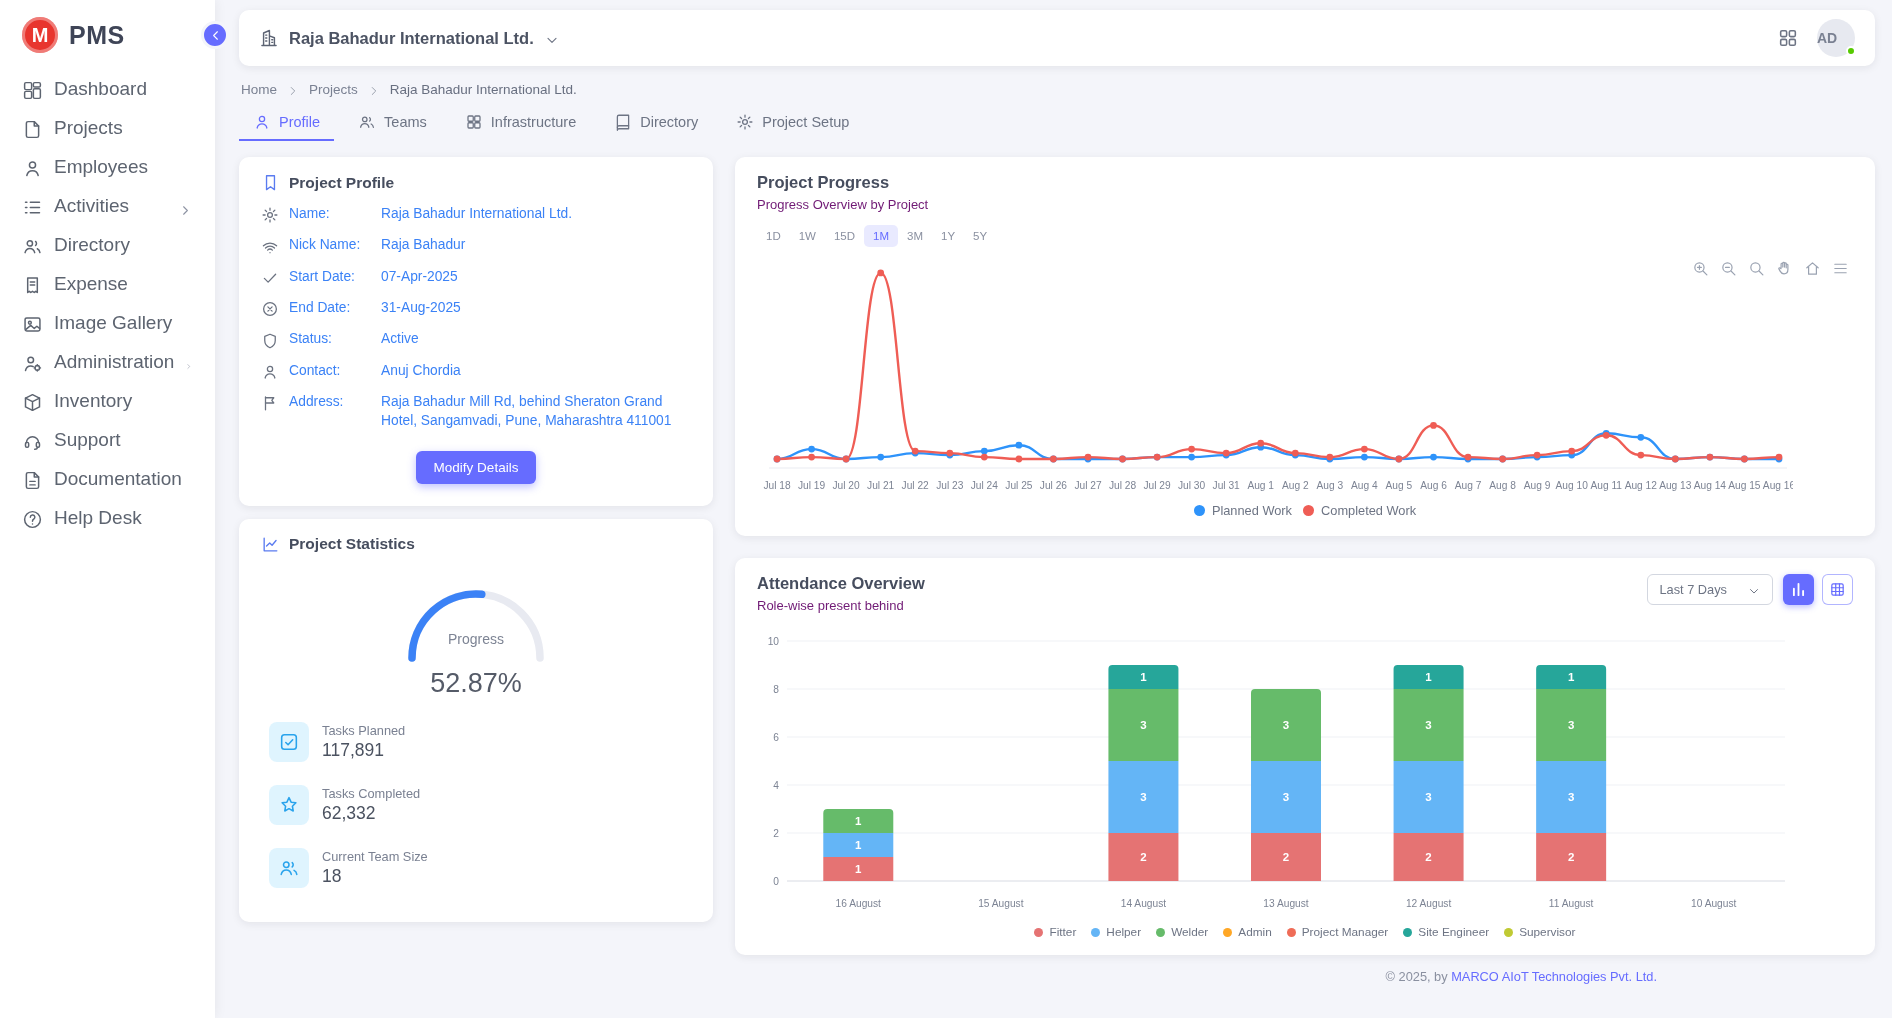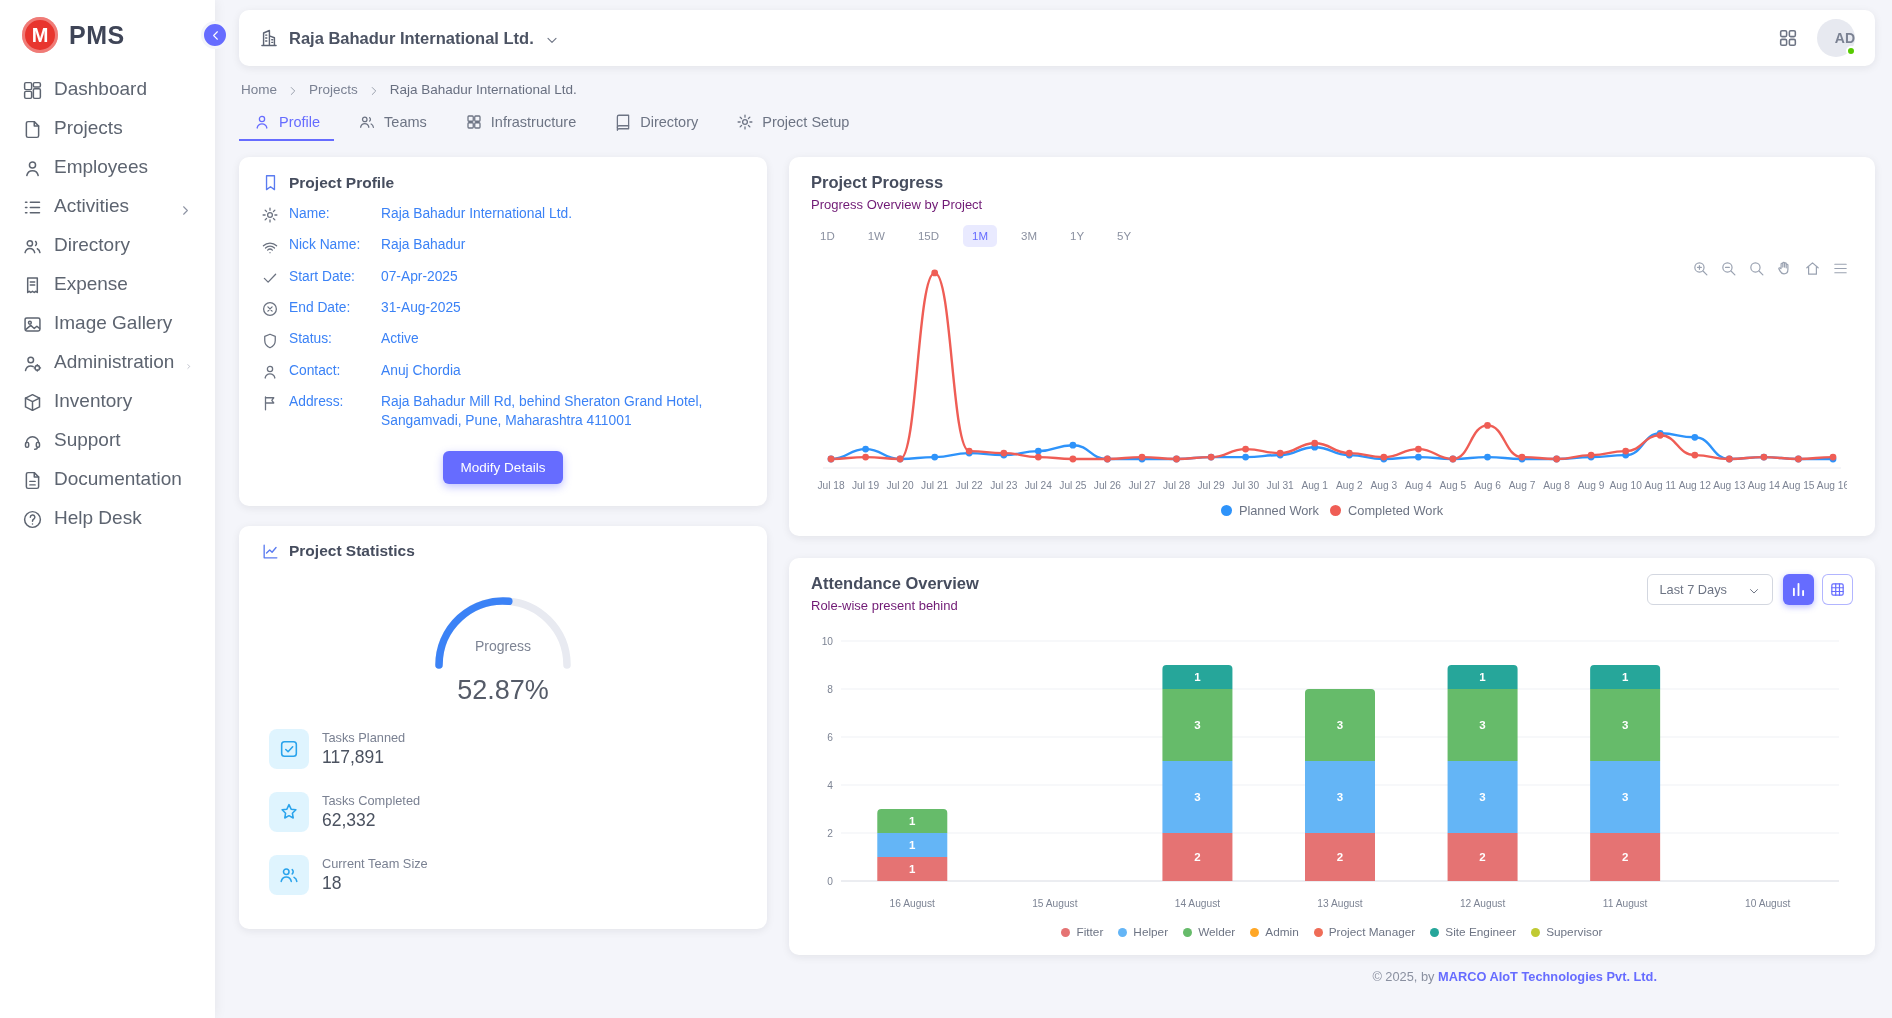--- a/index.html
+++ b/index.html
@@ -25,35 +25,35 @@
   .main{margin-left:215px;padding:10px 17px 0 24px}
   .card{background:#fff;border-radius:10px;box-shadow:0 2px 9px rgba(20,21,33,.08)}
 
   .topbar{height:56px;display:flex;align-items:center;justify-content:space-between;padding:0 20px}
   .topbar-left{display:flex;align-items:center;gap:10px;cursor:pointer}
   .tb-icon{width:20px;height:20px;color:#5c6373}
   .company{font-size:16.5px;font-weight:600;color:#4c5363}
   .chev-sm{width:16px;height:16px;color:#6d7484}
   .topbar-right{display:flex;align-items:center;gap:18px}
   .apps-btn{width:22px;height:22px;color:#6d7484;cursor:pointer}
-  .avatar{width:38px;height:38px;border-radius:50%;background:#e7e9f0;color:#7a8192;font-weight:600;font-size:14px;display:flex;align-items:center;justify-content:flex-end;position:relative;cursor:pointer}
+  .avatar{width:38px;height:38px;border-radius:50%;background:#e7e9f0;color:#7a8192;font-weight:600;font-size:14px;display:flex;align-items:center;justify-content:flex-start;position:relative;cursor:pointer}
   .online-dot{position:absolute;right:-1px;bottom:1px;width:10px;height:10px;background:#56ca00;border-radius:50%;border:2px solid #fff}
 
   .breadcrumb{display:flex;align-items:center;gap:9px;margin:16px 2px 6px;font-size:13.5px;color:#7a8192}
   .crumb{cursor:pointer}
   .crumb.last{color:#686f80;cursor:default}
   .bc-sep{width:14px;height:14px;color:#9aa0ac}
 
   .tabs{display:flex;gap:10px;margin:4px 0 16px}
   .tab{display:flex;align-items:center;gap:8px;padding:10px 14px 8px;font-size:14.5px;font-weight:500;color:#6d7484;cursor:pointer;border-bottom:2px solid transparent}
   .tab .t-icon{width:18px;height:18px}
   .tab.active{color:#666cff;border-bottom-color:#666cff}
 
   .content{display:flex;gap:22px;align-items:flex-start}
-  .col-left{width:528px;flex:none;display:flex;flex-direction:column;gap:20px}
+  .col-left{width:474px;flex:none;display:flex;flex-direction:column;gap:13px}
   .col-right{flex:1;min-width:0;display:flex;flex-direction:column;gap:22px}
 
   .card-title{display:flex;align-items:center;gap:9px;font-size:15.5px;font-weight:600;color:#464d5e}
   .ct-icon{width:19px;height:19px;color:#5a7bf0}
 
   .profile-card{padding:16px 22px 22px}
   .field-row{display:flex;align-items:flex-start;gap:10px;margin-top:12px;font-size:13.8px;color:#3b82f6;line-height:1.4}
   .f-icon{width:18px;height:18px;flex:none;color:#6b7280;margin-top:1px}
   .field-label{width:82px;flex:none}
   .field-value{flex:1}
@@ -66,21 +66,21 @@
   .gauge-lab{font-size:14px;fill:#7d8494}
   .gauge-value{font-size:27px;color:#555b68;margin-top:0px}
   .stat-item{display:flex;align-items:center;gap:13px;margin-top:23px;padding-left:8px}
   .stat-icon{width:40px;height:40px;border-radius:8px;background:rgba(41,182,246,.15);color:#29a3ec;display:flex;align-items:center;justify-content:center;flex:none}
   .stat-icon .icon{width:22px;height:22px}
   .stat-label{font-size:12.8px;color:#7a8192}
   .stat-value{font-size:17.5px;color:#4b5260;font-weight:500;margin-top:2px}
 
   .progress-card{padding:16px 22px 12px;position:relative}
   .chart-sub{font-size:13px;color:#701a75;margin-top:5px}
-  .ranges{display:flex;gap:15px;margin-top:13px}
+  .ranges{display:flex;gap:0;margin-top:13px}
   .range-btn{font-size:11.5px;padding:5px 9px;border:none;background:transparent;color:#8a90a0;border-radius:5px;cursor:pointer;font-weight:500;font-family:inherit}
   .range-btn.active{color:#666cff;background:rgba(102,108,255,.14)}
   .chart-toolbar{position:absolute;right:26px;top:102px;display:flex;gap:11px;color:#9aa2b1}
   .tool{width:17px;height:17px;cursor:pointer}
   #line-chart{width:1036px;height:252px;margin-top:4px;display:block}
   .axis-lab{font-size:10.2px;fill:#7d8494}
   .legend{display:flex;justify-content:center;gap:11px;margin-top:0;padding-bottom:6px}
   .legend-item{display:flex;align-items:center;gap:7px;font-size:12.8px;color:#6d7484;cursor:pointer}
   .legend-dot{width:11px;height:11px;border-radius:50%;display:inline-block}
   .legend.small{gap:15px;padding-bottom:2px}
@@ -93,21 +93,21 @@
   .select-box{display:flex;align-items:center;gap:20px;border:1px solid #d3d7e0;border-radius:6px;padding:7px 11px;font-size:12.8px;color:#6d7484;cursor:pointer;background:#fff}
   .select-box .chev-sm{width:14px;height:14px}
   .toggle-btn{width:31px;height:31px;border-radius:6px;display:flex;align-items:center;justify-content:center;cursor:pointer;border:1px solid transparent;background:#fff;padding:0}
   .toggle-btn.active{background:#666cff;color:#fff;box-shadow:0 2px 6px rgba(102,108,255,.45)}
   .toggle-btn.inactive{color:#666cff;border-color:rgba(102,108,255,.5)}
   .toggle-btn .icon{width:17px;height:17px}
   #bar-chart{width:1036px;height:300px;margin-top:12px;display:block}
   .bar-lab{font-size:11.5px;fill:#fff;font-weight:700}
 
   .footer{font-size:12.8px;color:#8a90a0;text-align:right;padding:0 218px 10px 0;margin-top:-8px}
-  .footer a{color:#666cff;text-decoration:none;font-weight:700;cursor:pointer}
+  .footer a{color:#666cff;text-decoration:none;font-weight:400;cursor:pointer}
 </style>
 </head>
 <body>
 
 <aside class="sidebar">
   <div class="logo">
     <span class="logo-mark">M</span>
     <span class="logo-text">PMS</span>
   </div>
   <nav class="menu" id="sidebar-menu">

